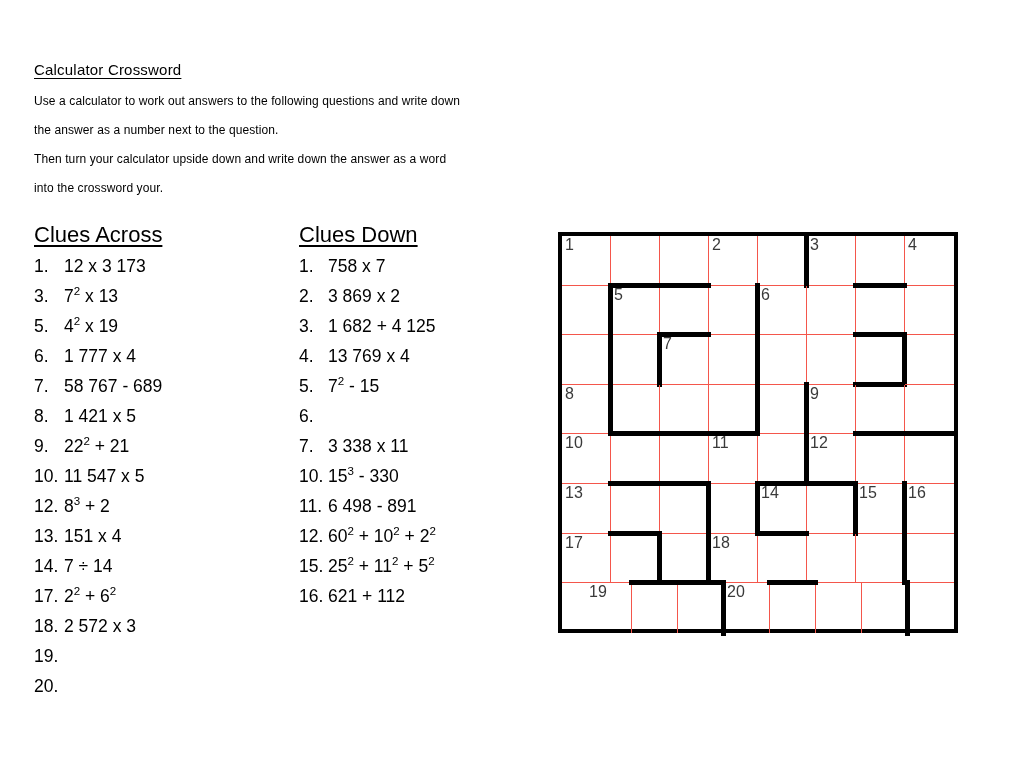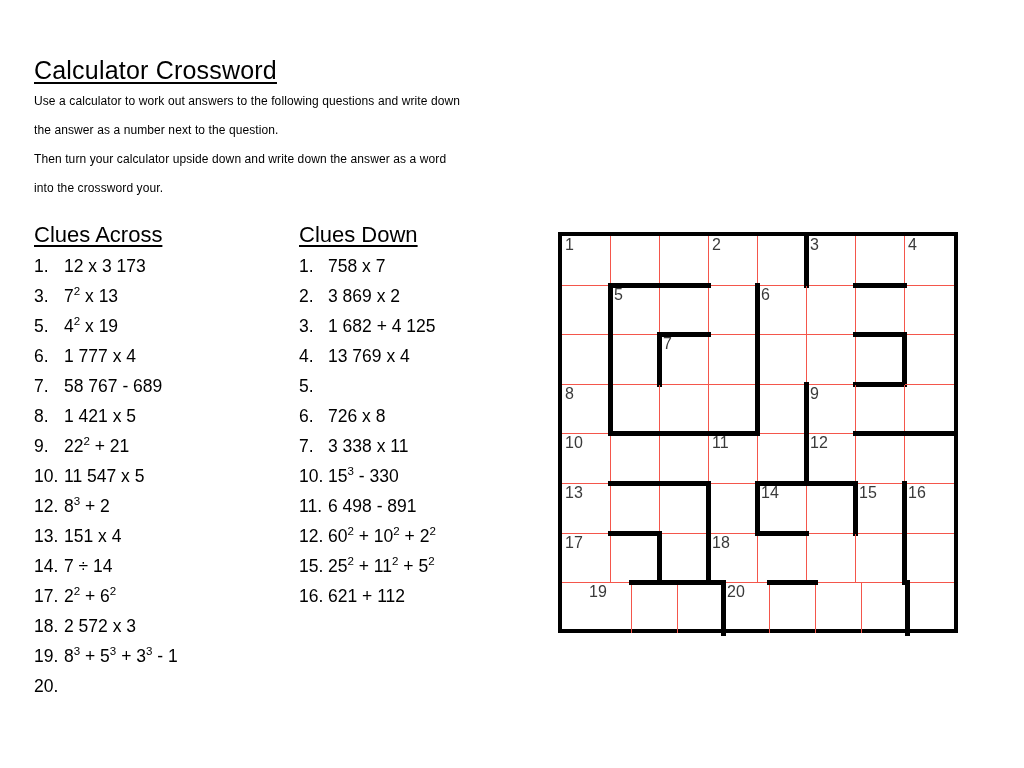--- a/index.html
+++ b/index.html
@@ -25,21 +25,21 @@
   }
 
   #header {
     position: absolute;
     left: 34px;
     top: 55px;
     width: 780px;
   }
 
   #doc-title {
-    font-size: 25px;
+    font-size: 15px;
     line-height: 30px;
     letter-spacing: 0.2px;
     text-decoration: underline;
     text-underline-offset: 3px;
     display: inline-block;
     margin: 0 0 2px 0;
     font-weight: 400;
   }
 
   .intro-line {
@@ -216,21 +216,20 @@
         <li class="clue-item">
           <span class="clue-num">17.</span>
           <span class="clue-text">2<sup>2</sup> + 6<sup>2</sup></span>
         </li>
         <li class="clue-item">
           <span class="clue-num">18.</span>
           <span class="clue-text">2 572 x 3</span>
         </li>
         <li class="clue-item">
           <span class="clue-num">19.</span>
-          <span class="clue-text">8<sup>3</sup> + 5<sup>3</sup> + 3<sup>3</sup> - 1</span>
         </li>
         <li class="clue-item">
           <span class="clue-num">20.</span>
         </li>
       </ul>
   </div>
 
   <div class="clue-col" id="clues-down">
     <div class="clue-heading">Clues Down</div>
     <ul class="clue-list" id="down-list">
@@ -245,24 +244,24 @@
         <li class="clue-item">
           <span class="clue-num">3.</span>
           <span class="clue-text">1 682 + 4 125</span>
         </li>
         <li class="clue-item">
           <span class="clue-num">4.</span>
           <span class="clue-text">13 769 x 4</span>
         </li>
         <li class="clue-item">
           <span class="clue-num">5.</span>
+          <span class="clue-text">7<sup>2</sup> - 15</span>
         </li>
         <li class="clue-item">
           <span class="clue-num">6.</span>
-          <span class="clue-text">726 x 8</span>
         </li>
         <li class="clue-item">
           <span class="clue-num">7.</span>
           <span class="clue-text">3 338 x 11</span>
         </li>
         <li class="clue-item">
           <span class="clue-num">10.</span>
           <span class="clue-text">15<sup>3</sup> - 330</span>
         </li>
         <li class="clue-item">

